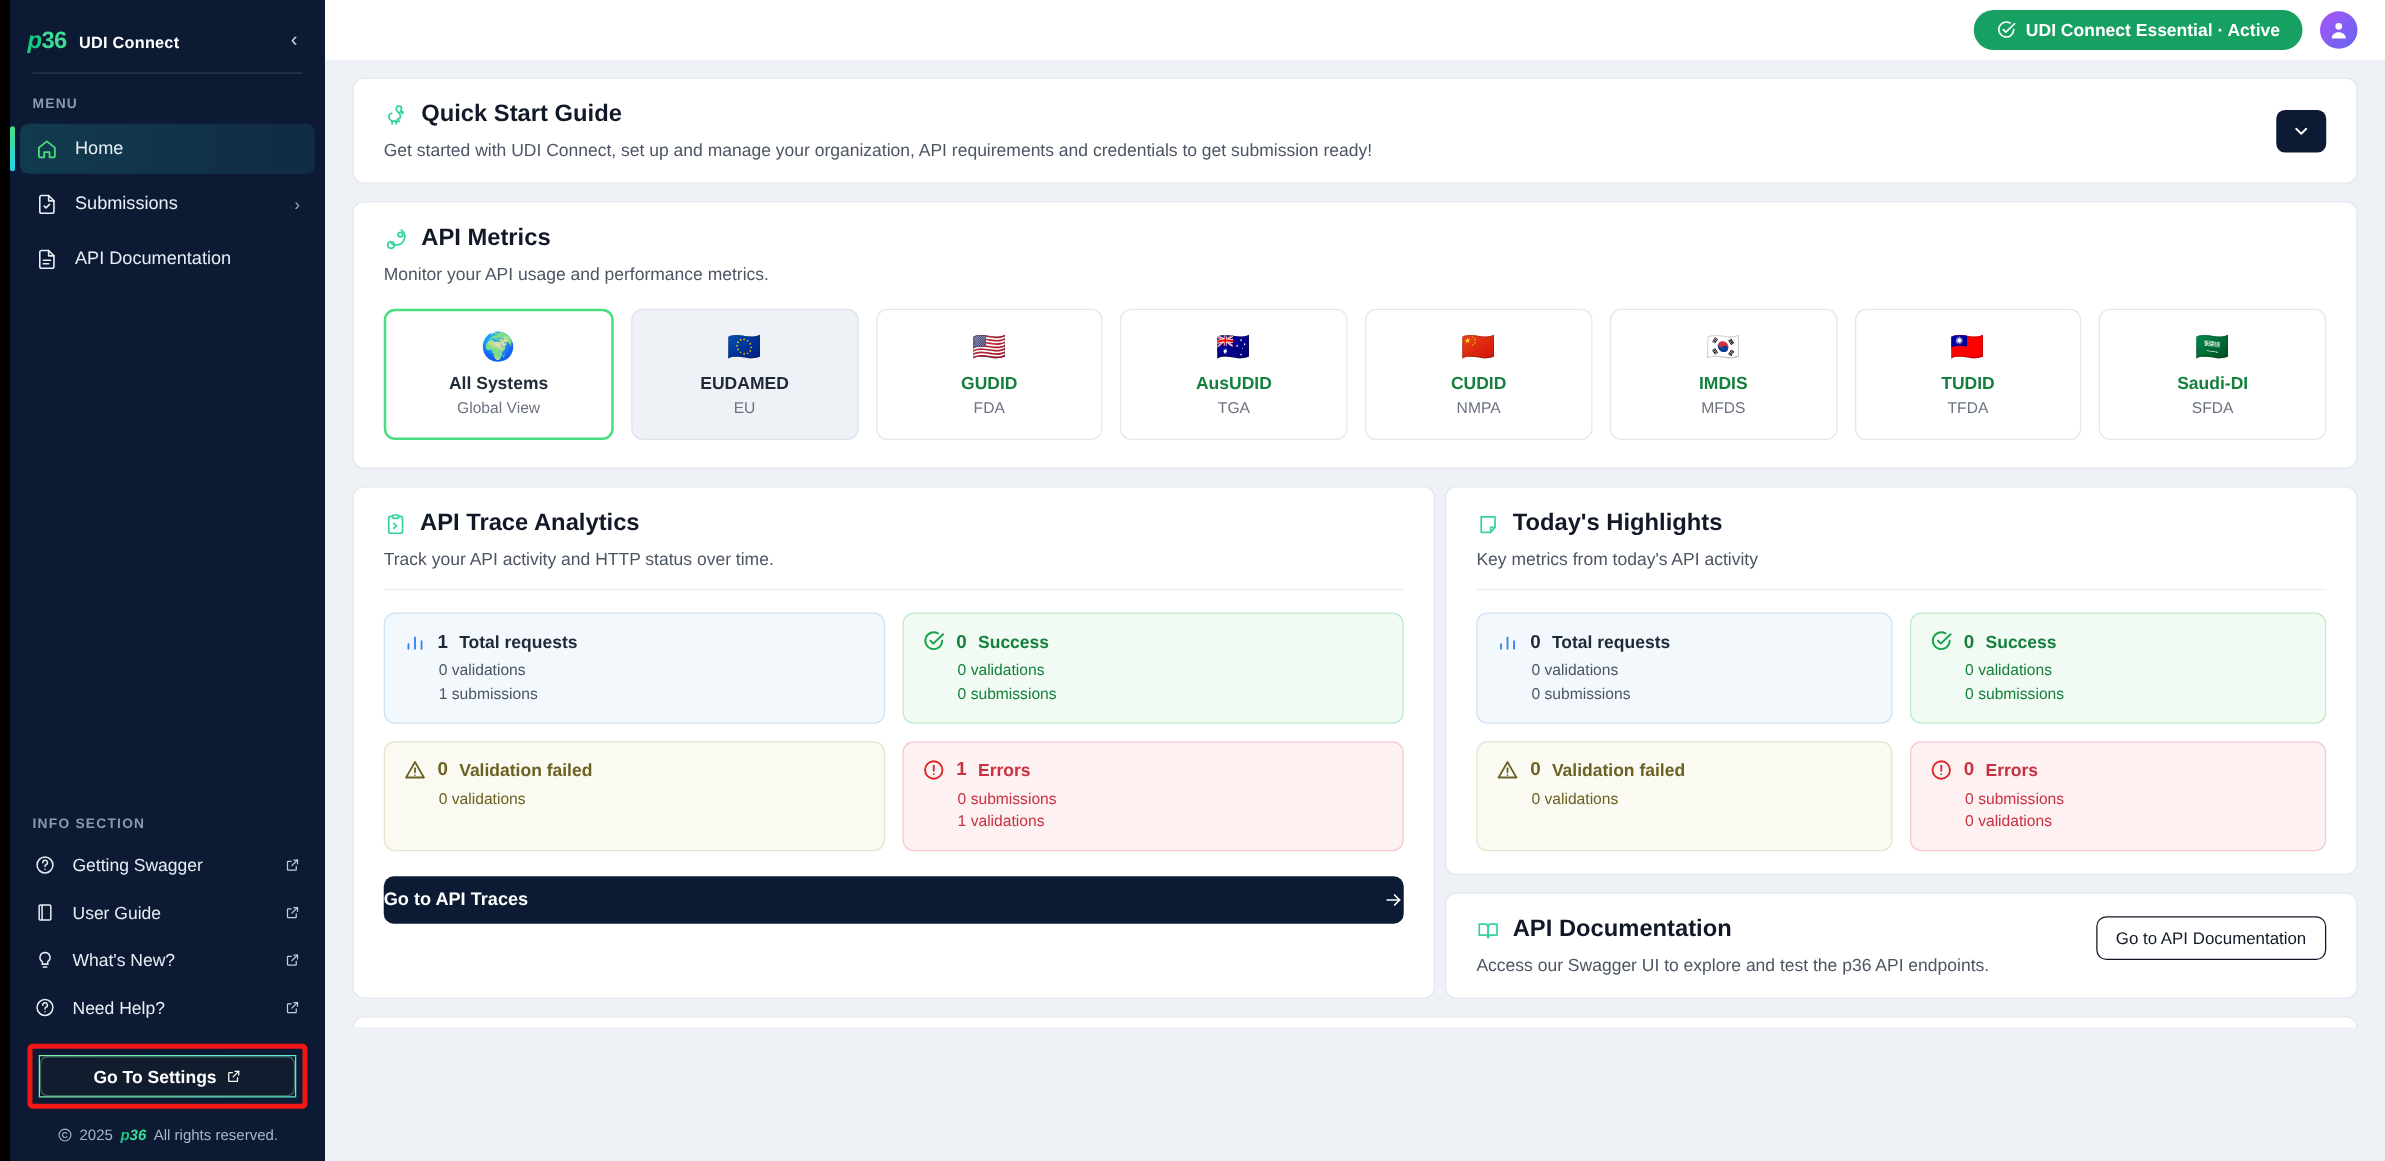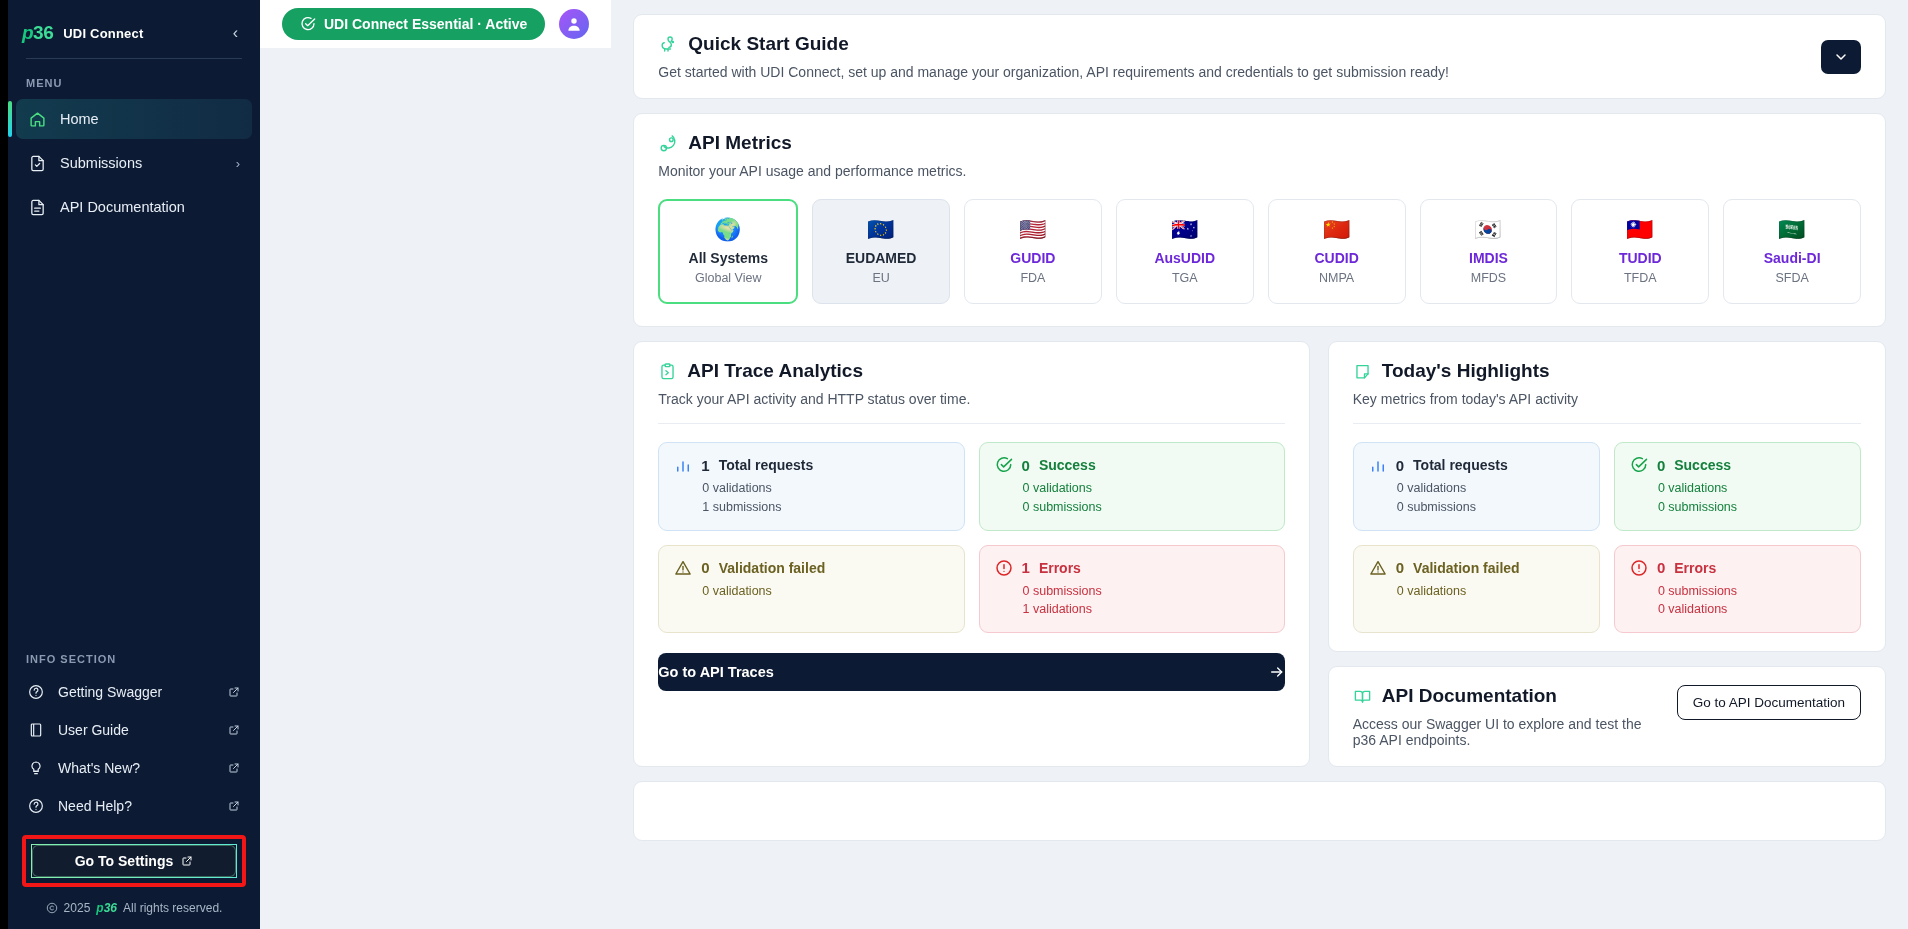--- a/index.html
+++ b/index.html
@@ -76,21 +76,21 @@
   }
   .copyright{
     display:flex;align-items:center;justify-content:center;gap:6px;
     font-size:12px;color:#a9b6c7;padding:6px 0 14px 0;
   }
   .copyright .p36{font-weight:700;font-style:italic}
   .copyright .p36 .p{color:#17c97f}
   .copyright .p36 .n{color:#3ddc97}
 
   
-  #main{flex:1;height:929px;display:flex;flex-direction:row;overflow:hidden;background:#eef1f5}
+  #main{flex:1;height:822px;display:flex;flex-direction:column;overflow:hidden;background:#eef1f5}
   .topbar{
     height:48px;background:#fff;display:flex;align-items:center;justify-content:flex-end;
     padding:0 22px;gap:14px;flex-shrink:0;
   }
   .plan-badge{
     display:flex;align-items:center;gap:8px;
     background:#16a163;color:#fff;border-radius:999px;
     padding:8px 18px;font-size:14px;font-weight:700;cursor:pointer;
   }
   .avatar{
@@ -118,24 +118,24 @@
   .tiles{display:flex;gap:14px;margin-top:20px}
   .tile{
     flex:1;border:1.5px solid #e3e8ef;border-radius:9px;
     height:105px;display:flex;flex-direction:column;align-items:center;justify-content:center;gap:5px;
     cursor:pointer;background:#fff;
   }
   .tile.active{border:2px solid #4ade80;background:#fff}
   .tile.hover{background:#eef1f6;border-color:#dde3ec}
   .tile .flag{font-size:22px;line-height:1;margin-bottom:4px}
   .tile .nm{font-size:14px;font-weight:700;color:#1f2937}
-  .tile.muted .nm{color:#6d28d9}
+  .tile.muted .nm{color:#15803d}
   .tile .sb{font-size:12.5px;color:#6b7280}
 
-  .row2{display:flex;gap:18px}
+  .row2{display:flex;gap:8px}
   .panel{background:#fff;border:1px solid #e3e8ef;border-radius:9px;padding:18px 24px}
   .panel-left{flex:1 1 55%;max-width:54%}
   .panel-right{flex:1 1 45%;display:flex;flex-direction:column;gap:14px}
 
   .hr{height:1px;background:#e9edf3;margin:16px 0 0 0}
 
   .ranges{display:flex;gap:10px;margin-top:18px;flex-wrap:wrap}
   .range{
     border:1.5px solid #dfe5ee;border-radius:7px;padding:7px 13px;
     font-size:13.5px;color:#1f2937;cursor:pointer;background:#fff;

